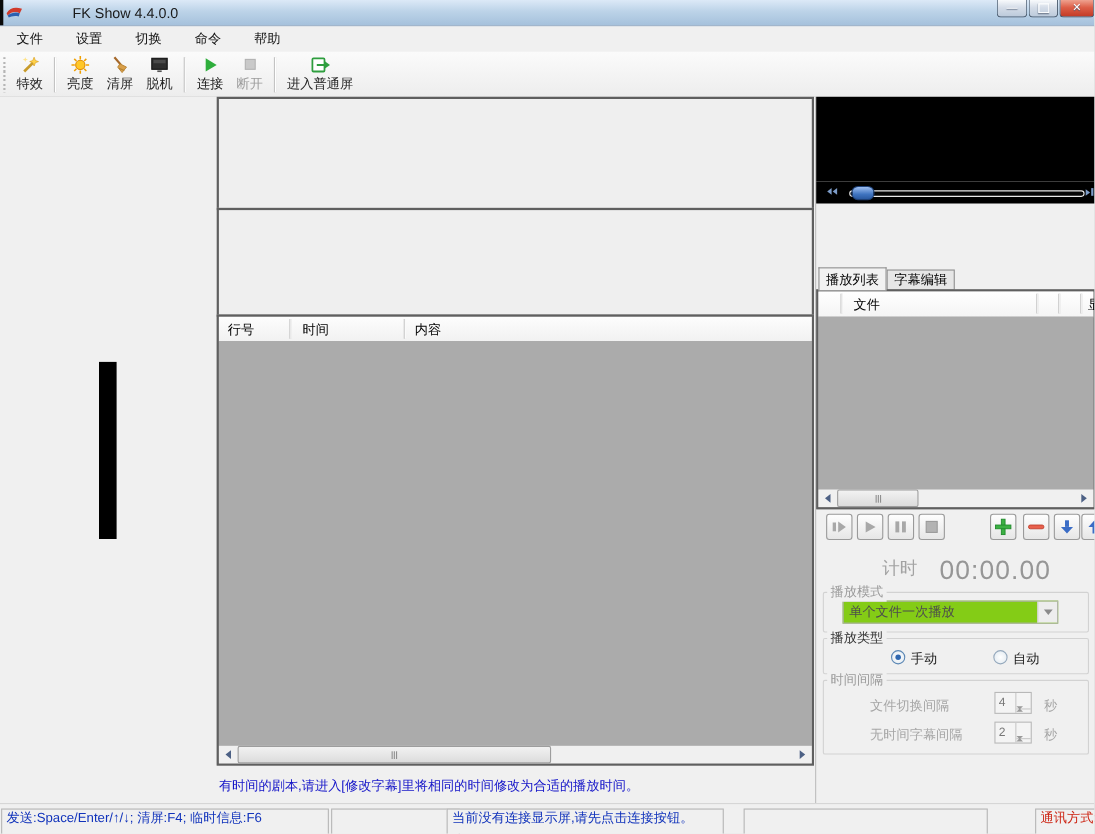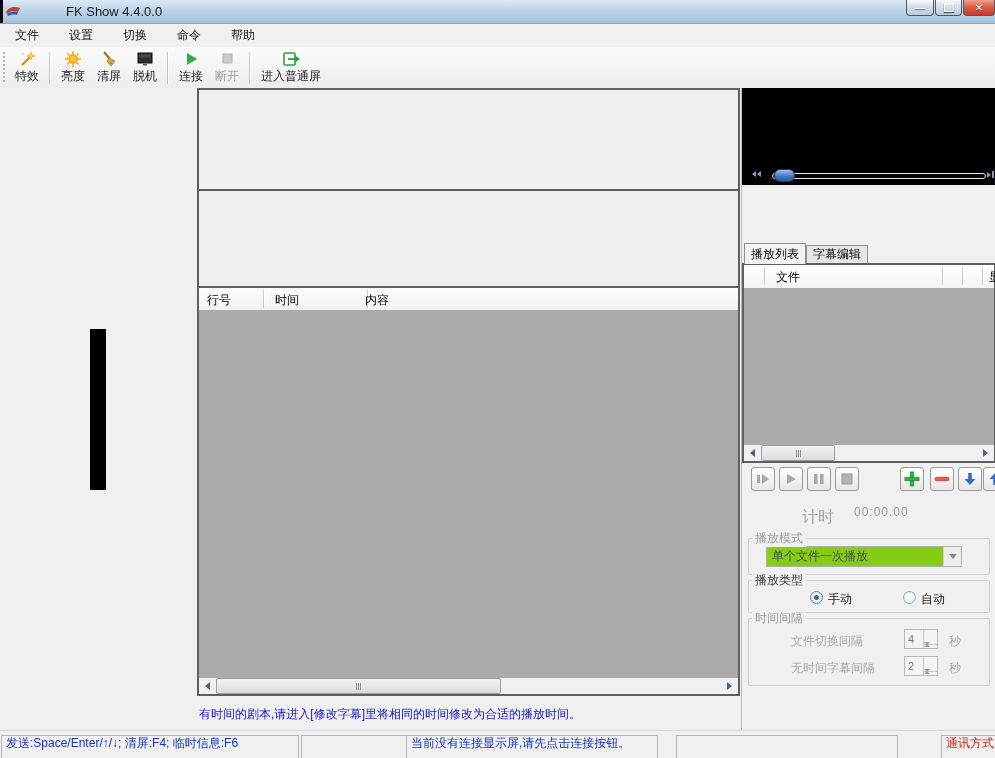--- a/index.html
+++ b/index.html
@@ -86,21 +86,21 @@
 
   .filelist{left:0;top:175px;width:254px;height:200px;box-sizing:border-box;
     border:2px solid #5f5f5f;background:#ababab;}
   .fl-header{left:0;top:0;width:250px;height:23px;background:linear-gradient(#ffffff,#f4f4f4);
     border-bottom:1px solid #9a9a9a;}
 
   .ctl-btn{top:379px;width:24px;height:24px;box-sizing:border-box;border:1px solid #9a9a9a;border-radius:3px;
     background:linear-gradient(#fefefe,#e6e6e6);display:flex;align-items:center;justify-content:center;}
 
   .timer-label{left:60px;top:419px;font-size:16px;color:#a3a3a3;}
-  .timer-value{left:112px;top:417px;font-size:12px;color:#969696;letter-spacing:1px;}
+  .timer-value{left:112px;top:417px;font-size:24px;color:#969696;letter-spacing:1px;}
 
   .groupbox{box-sizing:border-box;border:1px solid #d2d2d2;border-radius:2px;}
   .gb-label{background:#f0f0f0;padding:0 3px;z-index:2;}
   .gb-gray{color:#9b9b9b;}
   .gb-dark{color:#333;}
 
   .combo{left:24px;top:458px;width:196px;height:21px;box-sizing:border-box;border:1px solid #b0b0b0;
     background:#84cc16;display:flex;align-items:center;}
   .combo-text{padding-left:5px;color:#4d4d4d;flex:1;}
   .combo-arrow{width:17px;height:19px;border-left:1px solid #cfcfcf;display:flex;align-items:center;justify-content:center;background:#ededed;}
@@ -260,21 +260,21 @@
     <div class="abs center">
       <div class="abs panel-box panel-top"></div>
       <div class="abs panel-box panel-mid"></div>
 
       <div class="abs grid">
         <div class="abs grid-header">
           <span class="abs col-label" style="left:8px">行号</span>
           <span class="abs col-sep" style="left:64px"></span>
           <span class="abs col-label" style="left:76px">时间</span>
           <span class="abs col-sep" style="left:168px"></span>
-          <span class="abs col-label" style="left:166px">内容</span>
+          <span class="abs col-label" style="left:178px">内容</span>
         </div>
         <div class="abs" style="left:0;top:22px;width:539px;height:368px;background:#ababab;"></div>
         <div class="abs hscroll" style="left:0;top:390px;width:539px;height:16px;">
           <div class="sb-arrow">
               <div class="tri-left"></div>
             </div>
           <div class="sb-thumb" style="width:283px;">
               <div class="sb-grip"></div>
             </div>
           <div class="sb-arrow" style="margin-left:auto">

